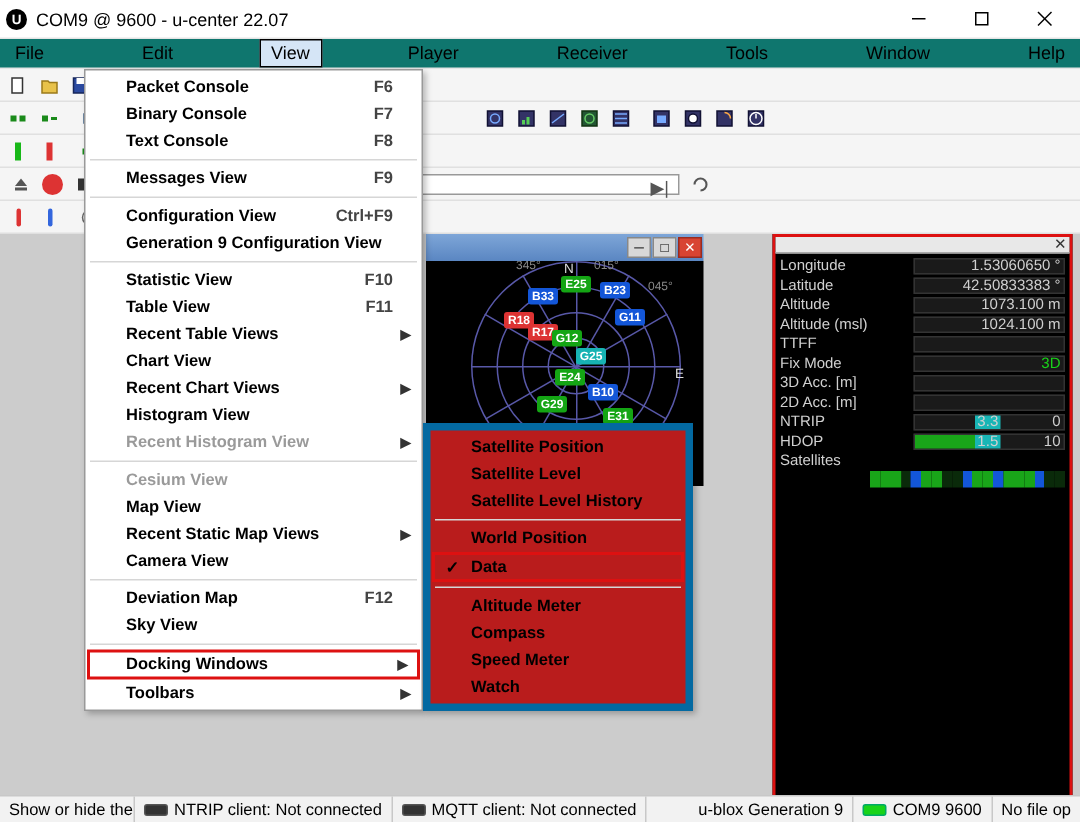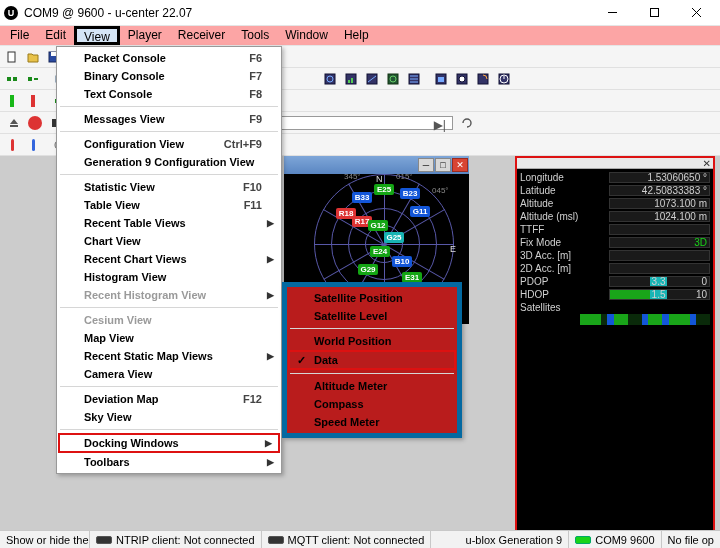--- a/index.html
+++ b/index.html
@@ -6,23 +6,23 @@
   body { width:720px; height:548px; background:#fff; overflow:hidden; position:relative; }
 
   .titlebar { height:26px; background:#fff; display:flex; align-items:center; padding:0 4px; border-bottom:1px solid #e5e5e5; }
   .titlebar .icon { width:14px; height:14px; background:#000; border-radius:50%; display:flex; align-items:center; justify-content:center; margin-right:6px; }
   .titlebar .icon span { color:#fff; font-size:9px; font-weight:bold; }
   .titlebar .title { flex:1; font-size:12px; }
   .winbtns { display:flex; gap:14px; margin-right:6px; }
   .winbtn { width:28px; height:20px; display:flex; align-items:center; justify-content:center; font-size:13px; }
   .winbtn svg { width:11px; height:11px; }
 
-  .menubar { height:20px; background:#fca5a5; display:flex; padding:0 2px; border-bottom:1px solid #e5e5e5; }
+  .menubar { height:20px; background:#0f766e; display:flex; padding:0 2px; border-bottom:1px solid #e5e5e5;justify-content:space-between; }
   .menubar .mi { padding:2px 8px; font-size:12px; }
-  .menubar .mi.active { background:#d5e5f6; border:3px solid #000000; padding:1px 7px; }
+  .menubar .mi.active { background:#d5e5f6; border:1px solid #000000; padding:1px 7px; }
 
   .toolbars { background:#f5f5f5; }
   .toolbar { height:22px; display:flex; align-items:center; padding:0 2px; gap:1px; border-bottom:1px solid #e0e0e0; }
   .tbtn { width:20px; height:18px; display:flex; align-items:center; justify-content:center; border:1px solid transparent; }
   .tbtn svg { width:14px; height:14px; }
   .tsep { width:3px; height:18px; margin:0 1px; }
   .tb2right { display:flex; align-items:center; gap:1px; margin-left:228px; }
   .toolbar3 { padding-left:4px; }
   .slider { width:330px; height:14px; border:1px solid #999; background:#fff; position:relative; margin:0 3px 0 56px; }
   .slider-thumb { position:absolute; right:6px; top:1px; font-size:12px; color:#555; }
@@ -419,37 +419,43 @@
     </div>
   </div>
 
 <div class="submenu" id="docksub">
     <div class="drow">
       <span class="label">Satellite Position</span>
     </div>
     <div class="drow">
       <span class="label">Satellite Level</span>
     </div>
+    <div class="drow">
+      <span class="label">Satellite Level History</span>
+    </div>
     <div class="ssep"></div>
     <div class="drow">
       <span class="label">World Position</span>
     </div>
     <div class="drow boxed">
       <span class="check">✓</span>
       <span class="label">Data</span>
     </div>
     <div class="ssep"></div>
     <div class="drow">
       <span class="label">Altitude Meter</span>
     </div>
     <div class="drow">
       <span class="label">Compass</span>
     </div>
     <div class="drow">
       <span class="label">Speed Meter</span>
+    </div>
+    <div class="drow">
+      <span class="label">Watch</span>
     </div>
   </div>
 
 <div class="skywin">
   <div class="skywin-title">
     <div class="wbtn">─</div>
     <div class="wbtn">□</div>
     <div class="wbtn close">✕</div>
   </div>
   <div class="sky">
@@ -533,21 +539,21 @@
           <span class="dval"></span>
         </div>
       </div>
       <div class="dline">
         <div class="dlabel">2D Acc. [m]</div>
         <div class="dbar">
           <span class="dval"></span>
         </div>
       </div>
       <div class="dline">
-        <div class="dlabel">PDOP</div>
+        <div class="dlabel">NTRIP</div>
         <div class="dbar">
           <div class="dbarfill c" style="left: 40%; width: 18%;"></div>
           <span class="dval" style="right: auto; left: 42%;">3.3</span>
           <span class="dval">0</span>
         </div>
       </div>
       <div class="dline">
         <div class="dlabel">HDOP</div>
         <div class="dbar">
           <div class="dbarfill g" style="left: 0%; width: 40%;"></div>

